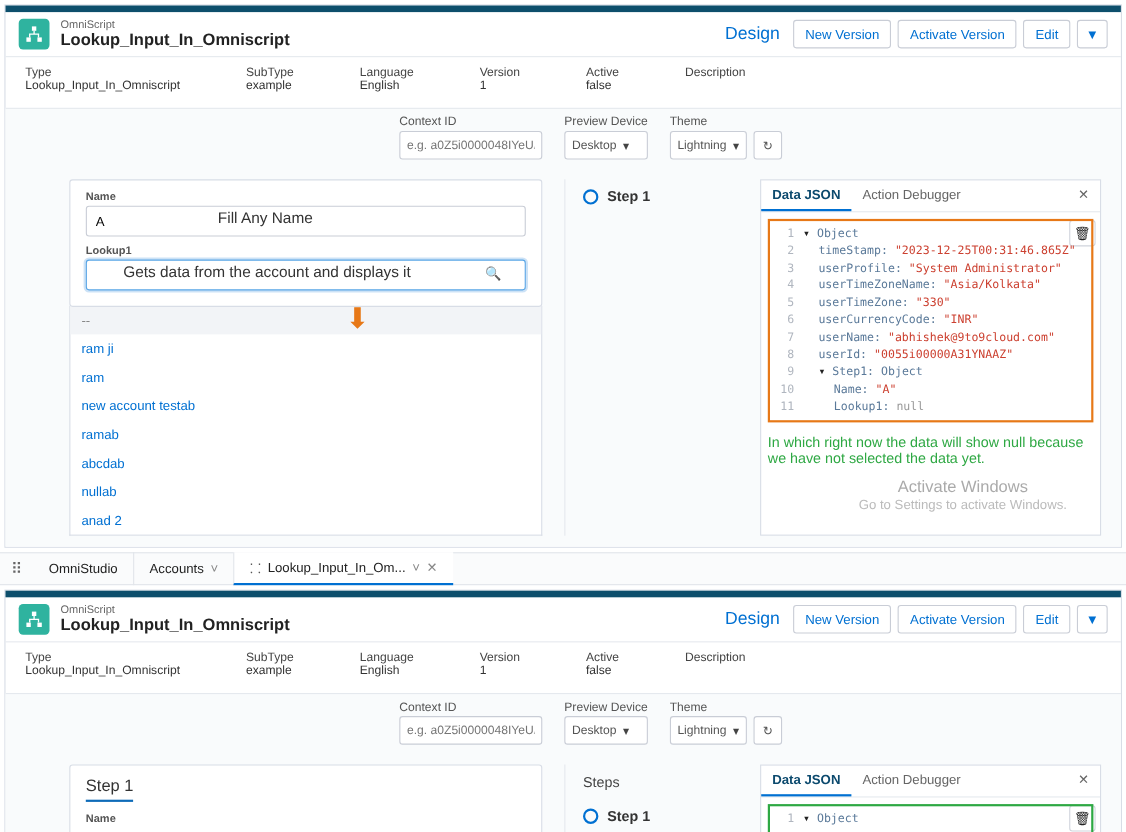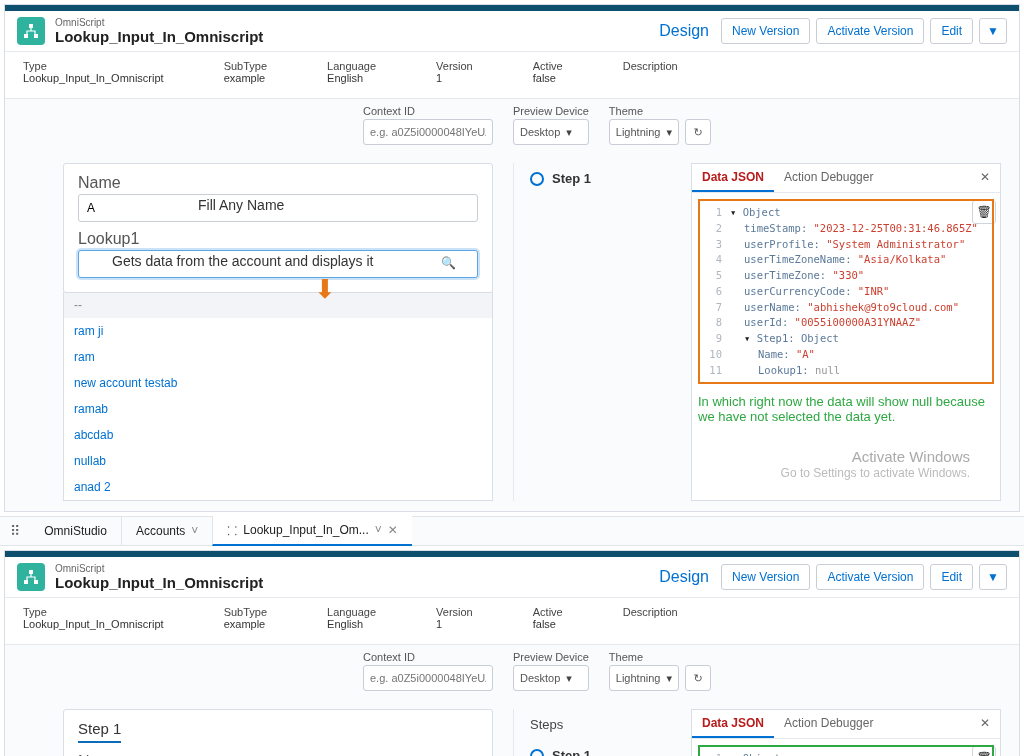--- a/index.html
+++ b/index.html
@@ -16,50 +16,50 @@
   .meta { display: flex; gap: 60px; padding: 8px 18px 14px; font-size: 11px; }
   .meta .lab { color: #444; }
   .meta .val { color: #333; }
   .canvas-area { background: #f9fbfc; border-top: 1px solid #e5e9ee; padding: 6px 18px 10px; position: relative; background-image: radial-gradient(circle, #d8dde6 0.5px, transparent 0.5px); background-size: 12px 12px; display: flex; gap: 14px; }
   .toolbar { display: flex; gap: 20px; margin-right: auto; padding-left: 340px; align-items: flex-end; }
   .tool-col { display: flex; flex-direction: column; gap: 2px; font-size: 11px; color: #555; }
   .input, .select { border: 1px solid #c9cdd6; border-radius: 3px; background: #fff; padding: 4px 6px; font-size: 11px; height: 26px; }
   .icon-btn { border: 1px solid #c9cdd6; border-radius: 3px; background: #fff; width: 26px; height: 26px; display: inline-flex; align-items: center; justify-content: center; cursor: pointer; }
   .sel-arrow::after { content: "▾"; margin-left: 6px; color: #444; }
   .form-card { background: #fff; border: 1px solid #d8dde6; border-radius: 3px; padding: 10px 14px 14px; width: 430px; position: relative; }
-  .field-lab { font-size: 16px; color: #555; margin-bottom: 2px; }
+  .field-lab { font-size: 10px; color: #555; margin-bottom: 2px; font-weight: bold; }
   .field-input { width: 100%; border: 1px solid #c9cdd6; border-radius: 3px; padding: 5px 26px 5px 8px; font-size: 12px; height: 28px; }
   .field-input.focus { border-color: #5aa6e6; box-shadow: 0 0 0 2px rgba(0,112,210,0.2); }
   .search-ico { position: absolute; right: 22px; color: #9aa1ae; font-size: 12px; }
   .dropdown { border: 1px solid #d8dde6; border-top: none; background: #fff; margin-top: -1px; }
   .dropdown-item { padding: 6px 10px; font-size: 12px; color: #0070d2; cursor: pointer; }
   .dropdown-item.dim { color: #888; }
   .dropdown-highlight { background: #f2f4f7; }
   .middle-col { width: 150px; padding: 8px 0; }
   .step-row { display: flex; align-items: center; gap: 8px; color: #333; font-weight: 600; font-size: 13px; }
   .step-row .ring { width: 14px; height: 14px; border: 2px solid #0070d2; border-radius: 50%; display: inline-block; }
   .debug-panel { width: 310px; background: #fff; border: 1px solid #d8dde6; position: relative; }
   .debug-tabs { display: flex; border-bottom: 1px solid #e5e9ee; font-size: 12px; }
   .debug-tabs span { padding: 6px 10px; color: #666; cursor: pointer; }
-  .debug-tabs span.active { color: #b91c1c; font-weight: 600; border-bottom: 2px solid #0070d2; }
+  .debug-tabs span.active { color: #0c4a6e; font-weight: 600; border-bottom: 2px solid #0070d2; }
   .debug-close { margin-left: auto; padding: 4px 8px; color: #666; cursor: pointer; }
   .json-box { border: 2px solid; margin: 6px; padding: 4px; font-family: Consolas, monospace; font-size: 10.5px; line-height: 1.5; position: relative; }
   .json-row { display: flex; }
   .ln { width: 18px; text-align: right; color: #b0b6bf; margin-right: 8px; flex-shrink: 0; }
   .jkey { color: #5a7999; }
   .jstr { color: #cc4030; }
   .jkw { color: #5a7999; }
   .jnull { color: #999; }
   .green-box { border-color: #2ea843; }
   .orange-box { border-color: #e77817; }
   .annotation { font-size: 13px; font-weight: 400; margin: 10px 6px; }
   .annotation.green { color: #2ea843; }
   .arrow-note { position: absolute; color: #333; font-size: 14px; }
   .big-arrow { color: #e77817; font-size: 26px; position: absolute; }
-  .watermark { position: absolute; right: 30px; bottom: 18px; color: #bbb; font-size: 12px; text-align: right; line-height: 1.3; }
+  .watermark { position: absolute; right: 30px; bottom: 18px; color: #bbb; font-size: 12px; text-align: center; line-height: 1.3; }
   .watermark .wtop { font-size: 15px; color: #aaa; }
   .trash-btn { position: absolute; right: 4px; top: 36px; border: 1px solid #d0d4dc; border-radius: 3px; width: 24px; height: 24px; display: flex; align-items: center; justify-content: center; background: #fff; cursor: pointer; }
   .app-bar { display: flex; align-items: center; border-top: 1px solid #e1e5ea; border-bottom: 1px solid #e1e5ea; background: #fafbfc; height: 30px; font-size: 12px; }
   .app-bar .apps-ico { padding: 0 10px; color: #666; cursor: pointer; font-size: 14px; }
   .app-bar .app-name { padding: 0 14px; font-weight: 500; }
   .app-tab { padding: 0 14px; height: 30px; display: flex; align-items: center; border-left: 1px solid #e1e5ea; gap: 6px; cursor: pointer; }
   .app-tab.active { background: #fff; border-bottom: 2px solid #0070d2; }
   .tab-close { color: #888; cursor: pointer; }
   .step-head { font-size: 15px; font-weight: 400; color: #333; border-bottom: 2px solid #0e6bb8; display: inline-block; padding-bottom: 4px; margin-bottom: 10px; }
   .steps-label { font-size: 13px; color: #444; margin-bottom: 16px; }

